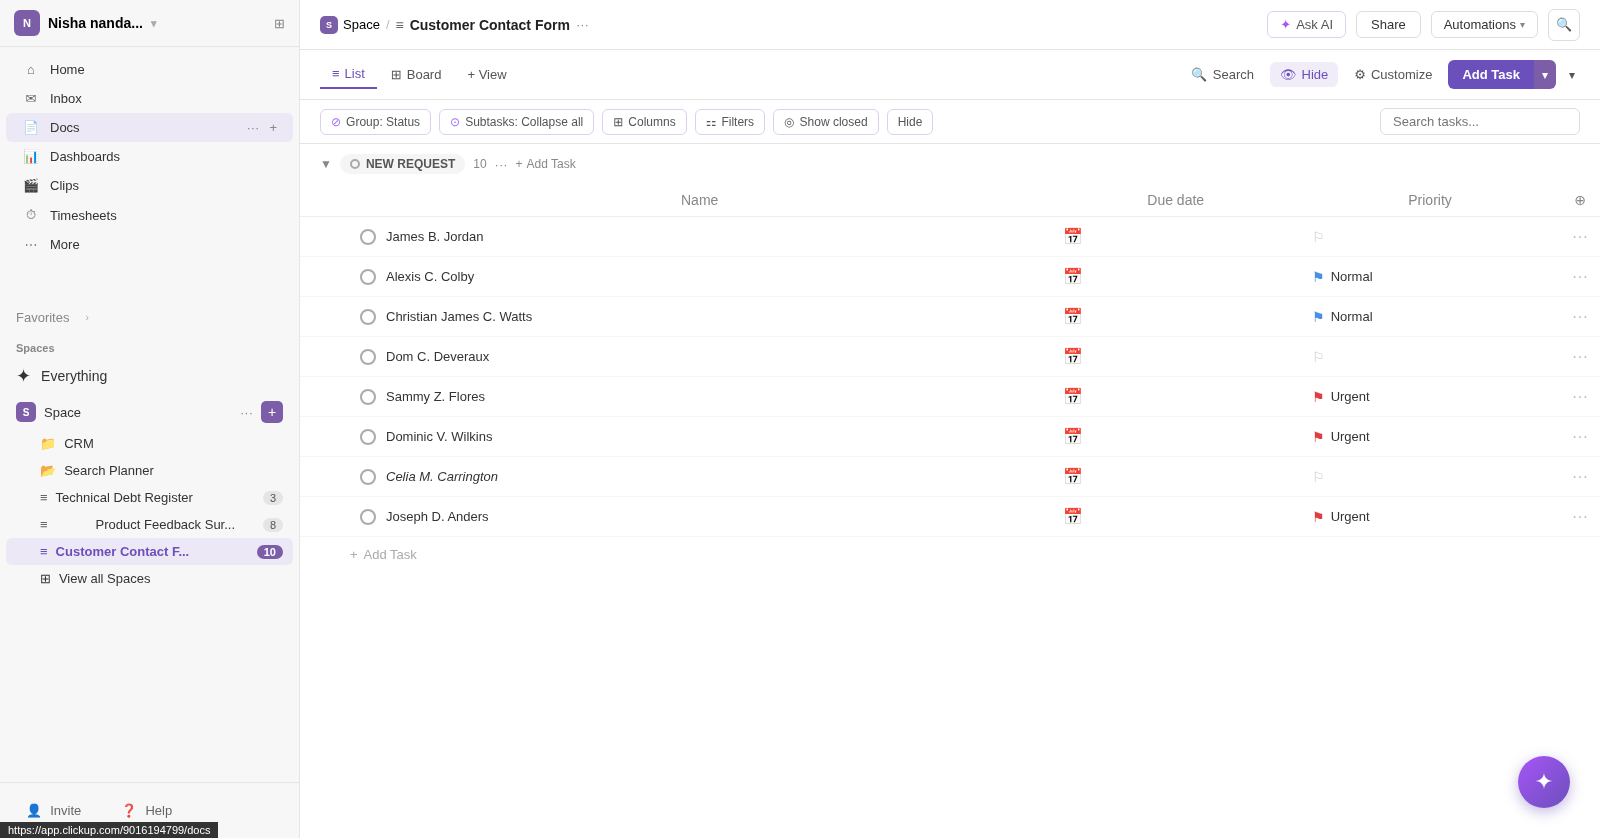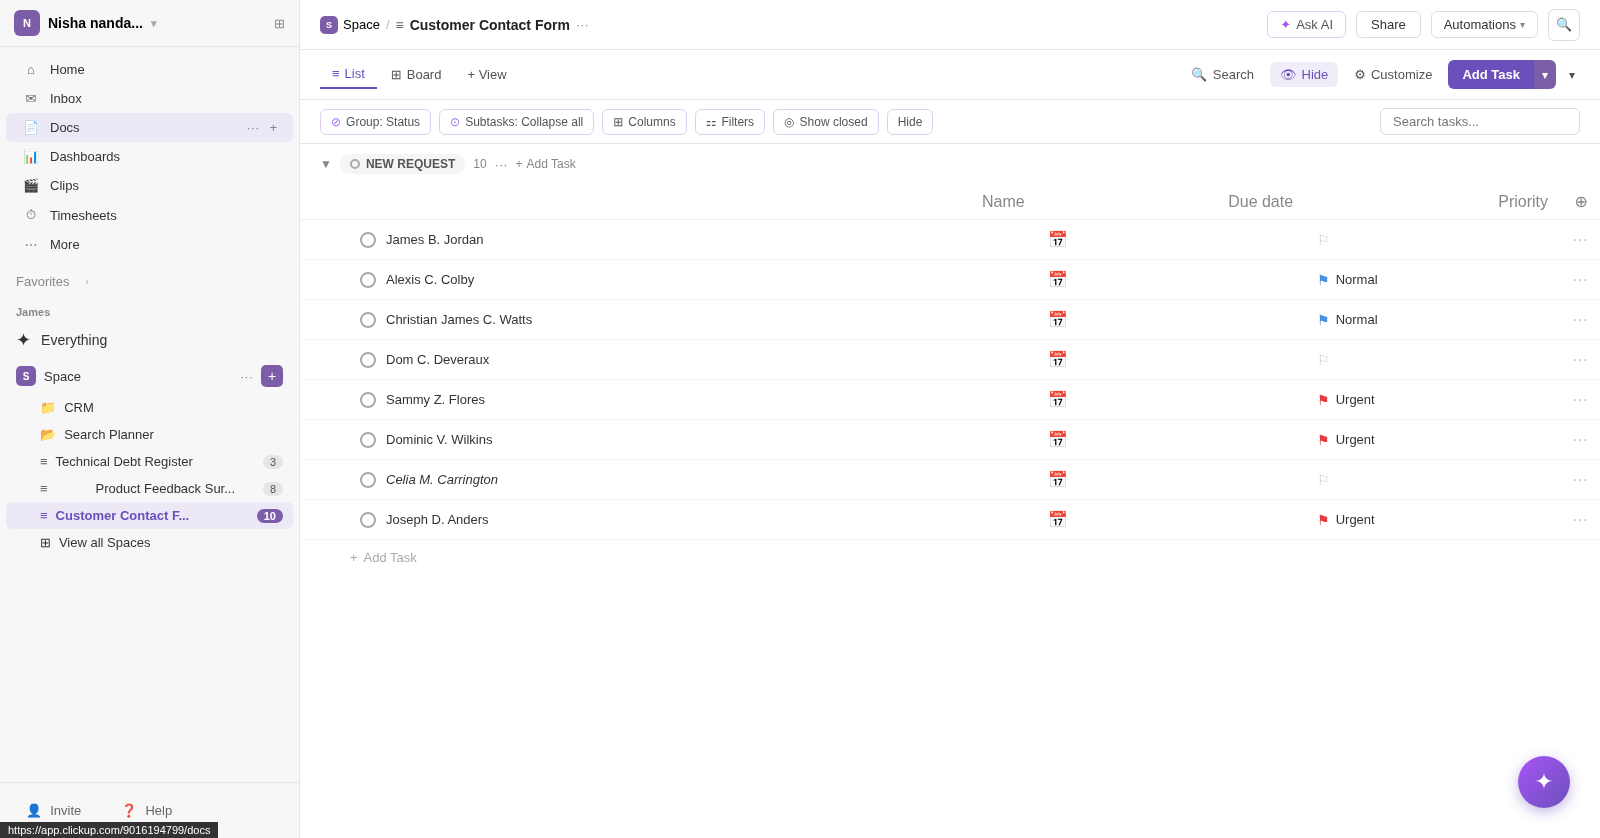--- a/index.html
+++ b/index.html
@@ -8,21 +8,21 @@
     
     .sidebar { width: 300px; min-width: 300px; background: #f7f7f8; border-right: 1px solid #e5e5e5; display: flex; flex-direction: column; height: 100vh; overflow-y: auto; }
     .sidebar-header { display: flex; align-items: center; justify-content: space-between; padding: 10px 14px; border-bottom: 1px solid #e5e5e5; }
     .sidebar-user { display: flex; align-items: center; gap: 8px; font-weight: 600; font-size: 14px; cursor: pointer; }
     .sidebar-avatar { width: 26px; height: 26px; background: #7b5ea7; border-radius: 6px; display: flex; align-items: center; justify-content: center; color: #fff; font-size: 11px; font-weight: 700; }
     .sidebar-layout-icon { color: #888; cursor: pointer; }
     .sidebar-nav { padding: 8px 0; }
     .nav-item { display: flex; align-items: center; gap: 10px; padding: 7px 16px; cursor: pointer; color: #333; border-radius: 6px; margin: 0 6px; font-size: 13px; }
     .nav-item .icon { width: 18px; text-align: center; color: #666; }
     .sidebar-section-label { padding: 10px 16px 4px; font-size: 11px; font-weight: 600; color: #888; text-transform: none; }
-    .sidebar-favorites { display: flex; align-items: center; gap: 16px; padding: 7px 16px; color: #888; font-size: 13px; cursor: pointer; }
+    .sidebar-favorites { display: flex; align-items: center; gap: 16px; padding: 7px 16px; color: #888; font-size: 13px; cursor: pointer; margin-top: 36px; }
     .spaces-section { padding: 0 6px; }
     .space-item { display: flex; align-items: center; gap: 8px; padding: 7px 10px; cursor: pointer; color: #333; border-radius: 6px; font-size: 13px; }
     .space-avatar { width: 20px; height: 20px; background: #7b5ea7; border-radius: 5px; display: flex; align-items: center; justify-content: center; color: #fff; font-size: 10px; font-weight: 700; }
     .space-name { flex: 1; font-weight: 500; }
     .space-actions { display: flex; gap: 4px; color: #888; }
     .space-add { width: 22px; height: 22px; background: #7b5ea7; border-radius: 5px; display: flex; align-items: center; justify-content: center; color: #fff; font-size: 14px; cursor: pointer; }
     .sub-item { display: flex; align-items: center; gap: 8px; padding: 6px 10px 6px 34px; cursor: pointer; color: #333; border-radius: 6px; font-size: 13px; }
     .sub-item.active { background: #ede8f5; color: #6b4fbb; font-weight: 600; }
     .sub-badge { margin-left: auto; background: #e5e5e5; color: #555; border-radius: 10px; padding: 1px 7px; font-size: 11px; }
     .sub-badge.active { background: #7b5ea7; color: #fff; }
@@ -73,21 +73,21 @@
     .group-header { display: flex; align-items: center; gap: 8px; padding: 10px 20px; cursor: pointer; }
     .group-toggle { color: #888; font-size: 12px; }
     .group-status { display: flex; align-items: center; gap: 6px; background: #f5f5f5; border-radius: 20px; padding: 3px 10px; font-size: 12px; font-weight: 600; color: #555; }
     .group-status-dot { width: 10px; height: 10px; border-radius: 50%; border: 2px solid #aaa; background: transparent; }
     .group-count { font-size: 12px; color: #888; }
     .group-more { color: #888; font-size: 13px; }
     .group-add { display: flex; align-items: center; gap: 4px; color: #888; font-size: 12px; cursor: pointer; }
 
     
     .table { width: 100%; border-collapse: collapse; }
-    .table-head th { padding: 8px 12px; text-align: right; font-size: 16px; color: #888; font-weight: 500; border-bottom: 1px solid #eee; }
+    .table-head th { padding: 8px 12px; text-align: center; font-size: 14px; color: #888; font-weight: 500; border-bottom: 1px solid #eee; }
     .table-head th:first-child { padding-left: 60px; }
     .task-row { border-bottom: 1px solid #f5f5f5; cursor: pointer; }
     .task-row td { padding: 10px 12px; font-size: 13px; color: #333; }
     .task-name-cell { display: flex; align-items: center; gap: 10px; padding-left: 60px !important; }
     .task-status-icon { width: 16px; height: 16px; border-radius: 50%; border: 2px solid #aaa; background: transparent; flex-shrink: 0; }
     .due-date-icon { color: #bbb; font-size: 16px; }
     .priority-cell { display: flex; align-items: center; gap: 6px; }
     .priority-flag { font-size: 14px; }
     .priority-flag.normal { color: #4a90e2; }
     .priority-flag.urgent { color: #e03e3e; }
@@ -147,21 +147,21 @@
       <span class="icon">⋯</span>
       <span>More</span>
     </div>
   </div>
 
   <div class="sidebar-favorites">
     <span>Favorites</span>
     <span style="font-size:10px;color:#aaa;">›</span>
   </div>
 
-  <div class="sidebar-section-label">James</div>
+  <div class="sidebar-section-label">Spaces</div>
 
   <div class="spaces-section">
     <div class="everything-item">
       <span style="font-size:18px;">✦</span>
       <span>Everything</span>
     </div>
 
     <div class="space-item">
       <div class="space-avatar">
         <span>S</span>

